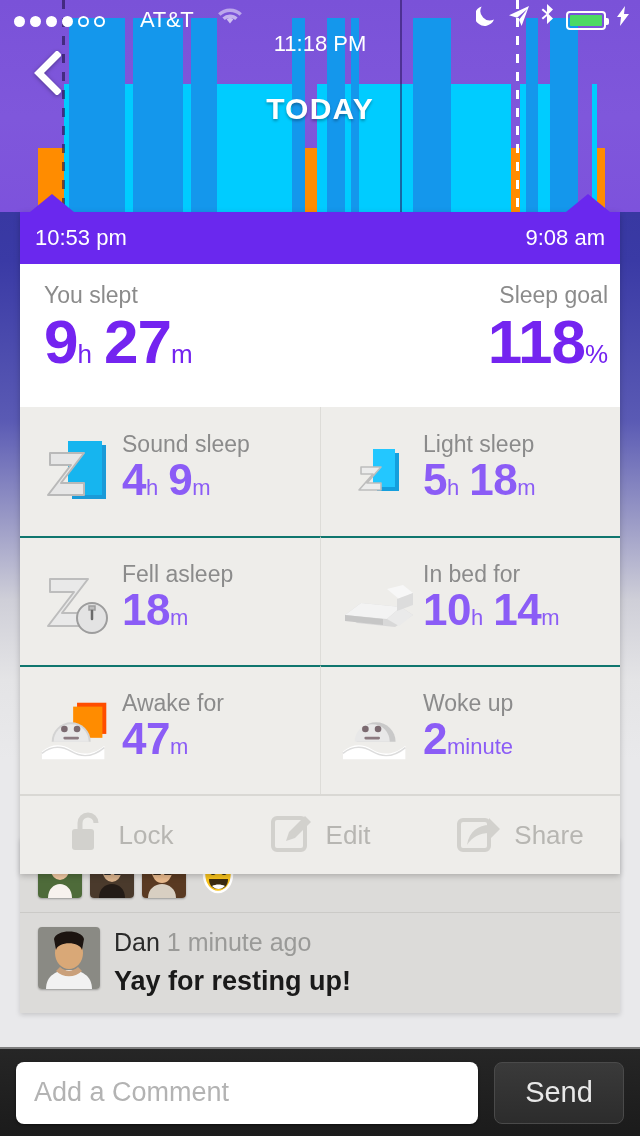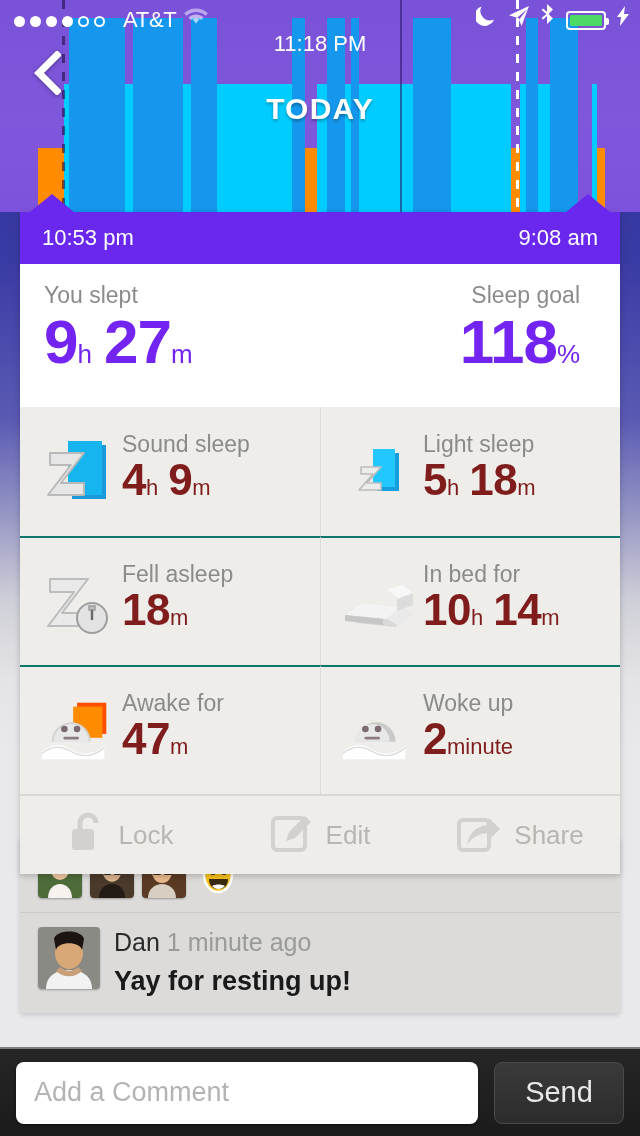--- a/index.html
+++ b/index.html
@@ -16,21 +16,21 @@
       #2b2b8f 0px, #34349c 120px, #3a3aa5 260px,
       #5a5ab4 420px, #9a9ac6 520px, #cfcfd8 600px,
       #e4e4e6 680px, #e9e9eb 760px, #e9e9eb 100%);
   }
   
   #statusbar {
     position:absolute; top:0; left:0; width:640px; height:40px;
     z-index:40; color:#fff;
     font-size:21px; line-height:40px;
   }
-  .sb-left { position:absolute; left:14px; top:0; display:flex; align-items:center; height:40px; gap:7px; }
+  .sb-left { position:absolute; left:14px; top:0; display:flex; align-items:center; height:40px; gap:24px; }
   .dot { width:11px; height:11px; border-radius:50%; background:#fff; }
   .dot.hollow { background:transparent; border:2px solid #fff; width:11px; height:11px; }
   .carrier { margin-left:6px; font-size:22px; letter-spacing:-.3px; }
   .sb-center { position:absolute; left:0; right:0; text-align:center; font-size:22px; font-weight:normal;margin-top:24px; }
   .sb-right { position:absolute; right:10px; top:0; height:40px; display:flex; align-items:center; gap:10px; }
   .batt { width:40px; height:19px; border:2px solid #fff; border-radius:4px; position:relative; padding:2px; }
   .batt::after{content:"";position:absolute;right:-5px;top:5px;width:3px;height:7px;background:#fff;border-radius:0 2px 2px 0;}
   .batt > i { display:block; width:100%; height:100%; background:#4cd964; border-radius:1px; }
   .wifi { font-size:19px; opacity:.75; }
   
@@ -69,41 +69,41 @@
     box-shadow:0 2px 6px rgba(0,0,0,.22);
   }
   .notch { position:absolute; top:-18px; width:0; height:0;
     border-left:22px solid transparent; border-right:22px solid transparent;
     border-bottom:18px solid #6a28ee; }
   .notch.l { left:10px; }
   .notch.r { right:10px; }
   #cardhead {
     background:#6a28ee; height:52px; position:relative;
     display:flex; align-items:center; justify-content:space-between;
-    padding:0 22px; color:#fff; font-size:22px;
+    padding:0 15px; color:#fff; font-size:22px;
   }
   #summary {
-    background:#fff; padding:18px 40px 22px 24px;
+    background:#fff; padding:18px 12px 22px 24px;
     display:flex; justify-content:space-between; align-items:flex-start;
   }
   .sum-block .lbl { color:#8b8b8b; font-size:23px; margin-bottom:2px; }
   .sum-block.right { text-align:right; }
   .bignum { color:#7424f0; font-weight:bold; font-size:62px; line-height:62px; letter-spacing:-1px; }
   .bignum .u { font-size:26px; font-weight:normal; letter-spacing:0; }
   .bignum .sp { display:inline-block; width:12px; }
   
   #stats { background:#eeedea; }
   .srow { display:flex; }
   .srow + .srow .scell { border-top:2px solid #0f766e; }
   .scell { width:50%; height:129px; display:flex; align-items:center; padding-left:20px; }
   .scell + .scell { border-left:1px solid #dddcd8; }
   .sicon { width:78px; height:78px; flex:none; display:flex; align-items:center; justify-content:center; }
   .stext { padding-left:4px; }
   .stext .lbl { color:#8b8b8b; font-size:23px; margin-bottom:-2px; }
-  .stext .val { color:#7f1d1d; font-weight:bold; font-size:44px; line-height:48px; letter-spacing:-.5px; }
+  .stext .val { color:#8b5cf6; font-weight:bold; font-size:44px; line-height:48px; letter-spacing:-.5px; }
   .stext .val .u { font-size:22px; font-weight:normal; letter-spacing:0; }
   .stext .val .sp { display:inline-block; width:10px; }
   
   #actions {
     background:#eeedea; height:80px; border-top:2px solid #d9d8d4;
     display:flex; align-items:center;
   }
   .act { flex:1; display:flex; align-items:center; justify-content:center; gap:12px; }
   .act .alabel { color:#b7b6b2; font-size:26px; }
   

